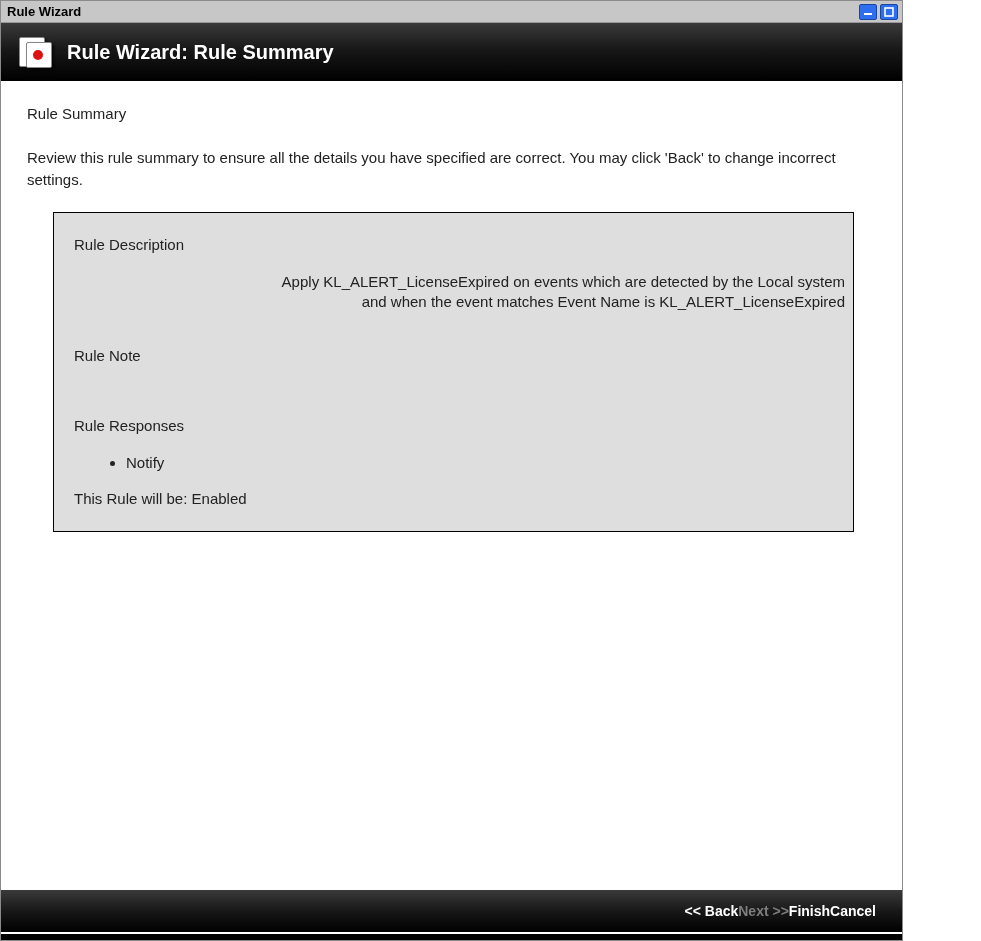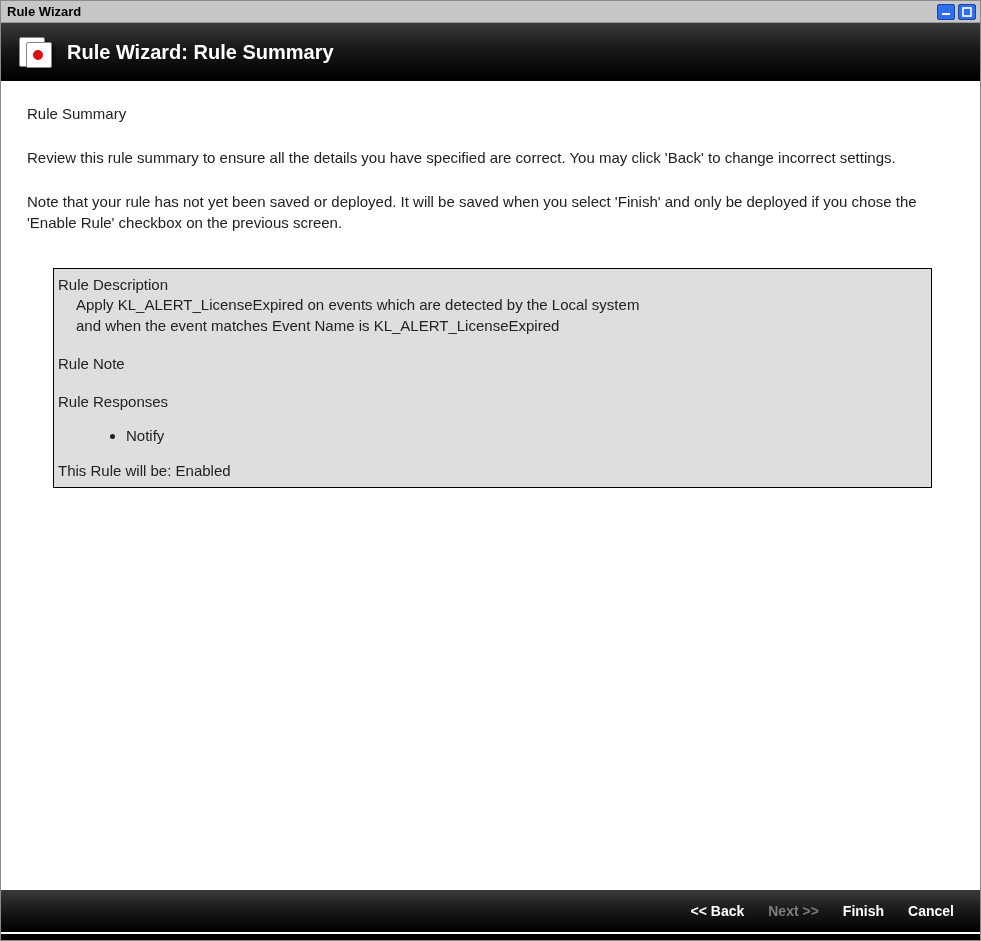--- a/index.html
+++ b/index.html
@@ -5,21 +5,21 @@
   html, body {
     margin: 0;
     padding: 0;
     width: 981px;
     height: 941px;
     font-family: Arial, Helvetica, sans-serif;
     background: #ffffff;
     overflow: hidden;
   }
   .window {
-    width: 981px;
+    width: 903px;
     height: 941px;
     display: flex;
     flex-direction: column;
     border: 1px solid #8a8a8a;
     box-sizing: border-box;
     position: relative;
   }
   
   .titlebar {
     height: 22px;
@@ -116,43 +116,43 @@
     margin-right: 24px;
     border: 1px solid #000;
     background: #dedede;
     padding: 6px 8px 6px 4px;
     font-size: 15px;
     color: #222;
     line-height: 1.35;
     box-sizing: border-box;
   }
   .summary-box .label {
-    margin: 0;
+    margin: 16px;
   }
   .summary-box .indent {
     padding-left: 18px;
+    text-align: right;
   }
   .summary-box .block-gap { height: 18px; }
   .summary-box ul {
     margin: 14px 0 14px 60px;
     padding: 0;
   }
   .summary-box ul li {
     margin: 8px;
   }
 
   
   .footer {
     height: 42px;
     background: linear-gradient(to bottom, #3a3a3a 0%, #181818 50%, #000 100%);
     display: flex;
     align-items: center;
     justify-content: flex-end;
     padding-right: 26px;
-    gap: 24px;
     box-sizing: border-box;
   }
   .footer .nav-btn {
     font-size: 14px;
     font-weight: bold;
     color: #fff;
     cursor: pointer;
     user-select: none;
   }
   .footer .nav-btn.disabled {
@@ -191,21 +191,20 @@
       <div class="page-back"></div>
       <div class="page-front"></div>
       <div class="dot"></div>
     </div>
     <div class="banner-title">Rule Wizard: Rule Summary</div>
   </div>
 
   <div class="content">
     <p class="section-heading">Rule Summary</p>
     <p class="intro-para">Review this rule summary to ensure all the details you have specified are correct. You may click 'Back' to change incorrect settings.</p>
-    <p class="note-para">Note that your rule has not yet been saved or deployed. It will be saved when you select 'Finish' and only be deployed if you chose the 'Enable Rule' checkbox on the previous screen.</p>
 
     <div class="summary-box">
       <div class="label">Rule Description</div>
       <div class="indent">Apply KL_ALERT_LicenseExpired on events which are detected by the Local system</div>
       <div class="indent">and when the event matches Event Name is KL_ALERT_LicenseExpired</div>
       <div class="block-gap"></div>
       <div class="label">Rule Note</div>
       <div class="block-gap"></div>
       <div class="label">Rule Responses</div>
       <ul>

